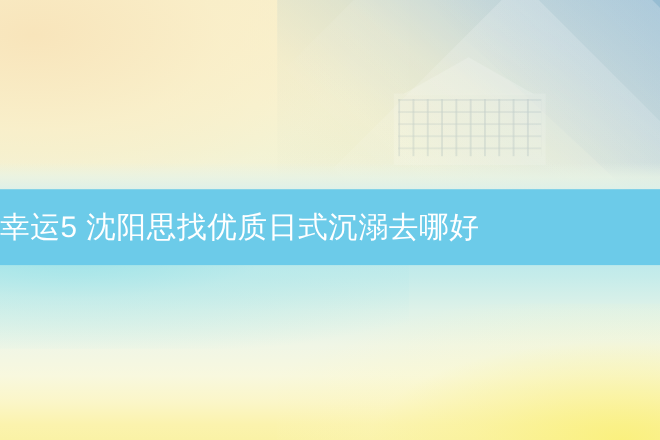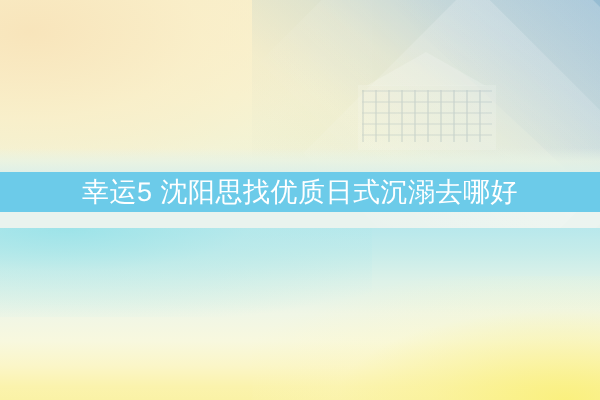--- a/index.html
+++ b/index.html
@@ -166,25 +166,24 @@
       rgba(231,243,229,0.75) 55%,
       rgba(222,240,232,0.95) 100%);
   }
 
   
   .banner {
     position: absolute;
     left: 0;
     right: 0;
     top: 172px;
-    height: 40px;
+    height: 69px;
     background: #6ccbe9;
     display: flex;
     align-items: center;
-    justify-content: center;
   }
   .banner-title {
     color: #ffffff;
     font-size: 27px;
     line-height: 1;
     font-weight: 400;
     letter-spacing: 0.5px;
     white-space: nowrap;
     text-rendering: geometricPrecision;
   }

